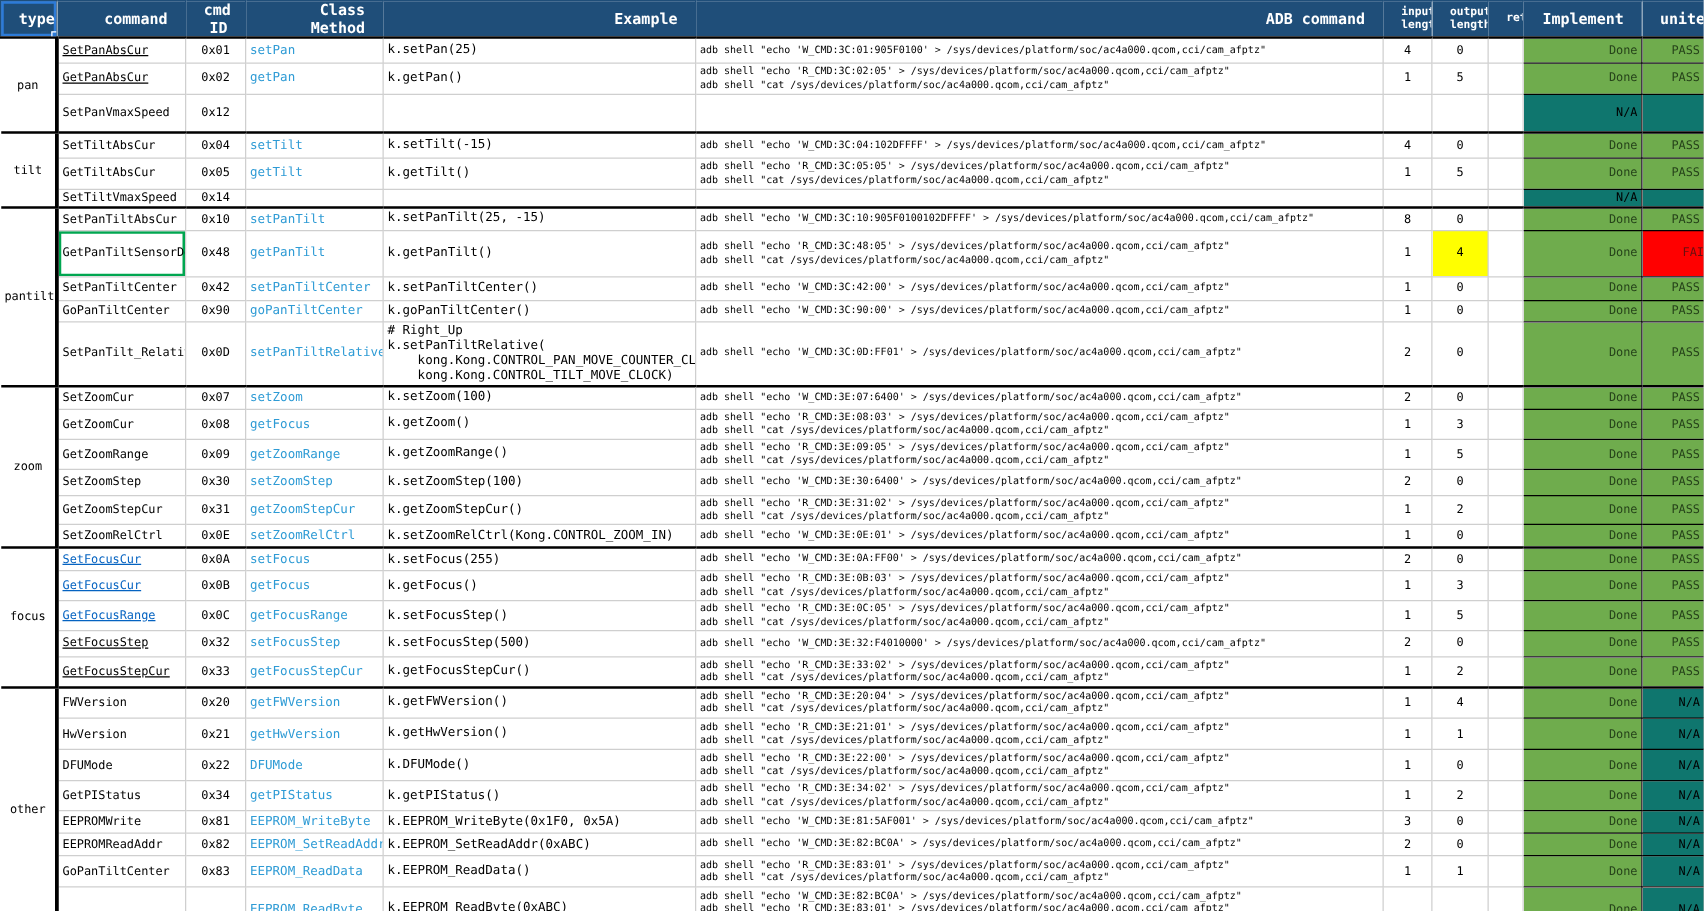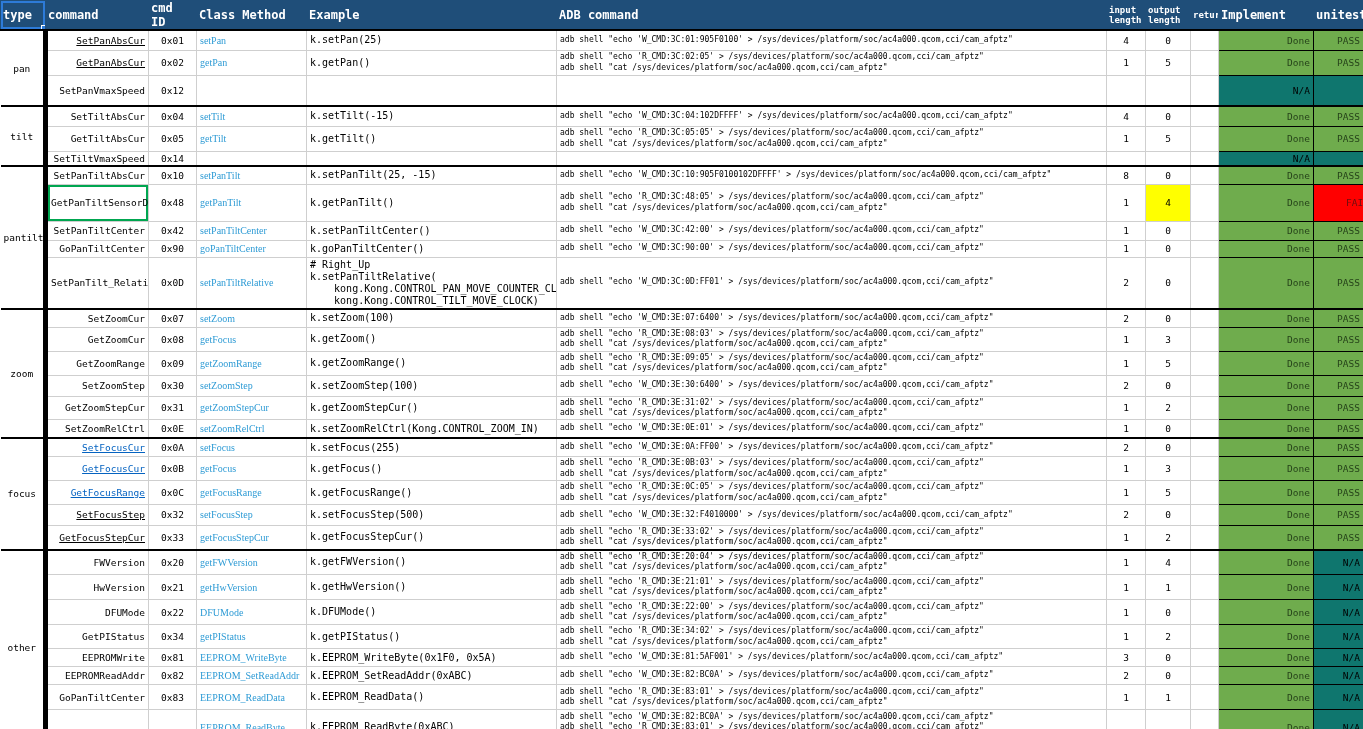--- a/index.html
+++ b/index.html
@@ -10,42 +10,42 @@
   table { border-collapse:collapse; table-layout:fixed; width:1363px; }
   col.w-type{width:45px} col.w-cmd{width:103px} col.w-id{width:48px}
   col.w-method{width:110px} col.w-ex{width:250px} col.w-adb{width:550px}
   col.w-in{width:39px} col.w-out{width:45px} col.w-ret{width:28px}
   col.w-impl{width:95px} col.w-unit{width:50px}
 
   thead tr { height:27px; }
   th {
     background:#1F4E79; color:#ffffff; font-weight:bold; font-size:12px;
     border:1px solid #1F4E79; border-bottom:2px solid #000;
-    padding:0 2px; text-align:left; overflow:hidden;
+    padding:0 14px; text-align:right; overflow:hidden;
   }
   th.small { font-size:9px; line-height:1.15; font-weight:bold; }
   th.sel { position:relative; box-shadow:inset 0 0 0 2px #2D7BD8; z-index:3; }
   th.sel::after {
     content:""; position:absolute; width:6px; height:6px; right:-4px; bottom:-4px;
     background:#2D7BD8; border:1px solid #ffffff; z-index:4;
   }
 
   td {
     border:1px solid #cfcfcf; padding:1px 3px; font-size:9.5px; color:#000;
     overflow:hidden; vertical-align:middle; background:#fff;
   }
   tr.group-start td { border-top:2px solid #000; }
 
-  td.c-type { text-align:center; border-right:5px solid #000000; border-left:none; }
-  td.c-cmd  { font-size:9.5px;text-align:right; }
+  td.c-type { text-align:center; border-right:3px solid #000000; border-left:none; }
+  td.c-cmd  { font-size:9.5px; }
   td.c-cmd.link-black { text-decoration:underline; }
   td.c-cmd.link-blue  { text-decoration:underline; color:#0563C1; }
   td.c-cmd.green-box  { box-shadow:inset 0 0 0 2px #00A650; }
   td.c-id   { text-align:center; }
-  td.c-method { color:#2E9BD5; font-size:10px;font-family:Liberation Serif, serif; }
+  td.c-method { color:#2E9BD5; font-size:10px; }
   td.c-ex   { white-space:pre; font-size:10px; line-height:1.2; }
   td.c-adb  { white-space:pre; font-size:8px; line-height:1.3; }
   td.c-in, td.c-out, td.c-ret { text-align:center; }
   td.yellow { background:#FFFF00; }
   td.c-impl, td.c-unit { text-align:right; border:1px solid #000; }
   td.bg-green { background:#6FAC4D; color:#26431A; }
   td.bg-red   { background:#FF0000; color:#6B0F0F;padding-left:32px; }
   td.bg-plain { background:#0f766e; color:#000; }
 </style>
 </head>
@@ -322,21 +322,21 @@
           <td class="c-in">1</td>
           <td class="c-out">3</td>
           <td class="c-ret"></td>
           <td class="c-impl bg-green">Done</td>
           <td class="c-unit bg-green">PASS</td>
         </tr>
         <tr style="height: 23px;">
           <td class="c-cmd link-blue">GetFocusRange</td>
           <td class="c-id">0x0C</td>
           <td class="c-method">getFocusRange</td>
-          <td class="c-ex">k.getFocusRange()</td>
+          <td class="c-ex">k.setFocusStep()</td>
           <td class="c-adb">adb shell "echo 'R_CMD:3E:0C:05' &gt; /sys/devices/platform/soc/ac4a000.qcom,cci/cam_afptz"
 adb shell "cat /sys/devices/platform/soc/ac4a000.qcom,cci/cam_afptz"</td>
           <td class="c-in">1</td>
           <td class="c-out">5</td>
           <td class="c-ret"></td>
           <td class="c-impl bg-green">Done</td>
           <td class="c-unit bg-green">PASS</td>
         </tr>
         <tr style="height: 21px;">
           <td class="c-cmd link-black">SetFocusStep</td>

